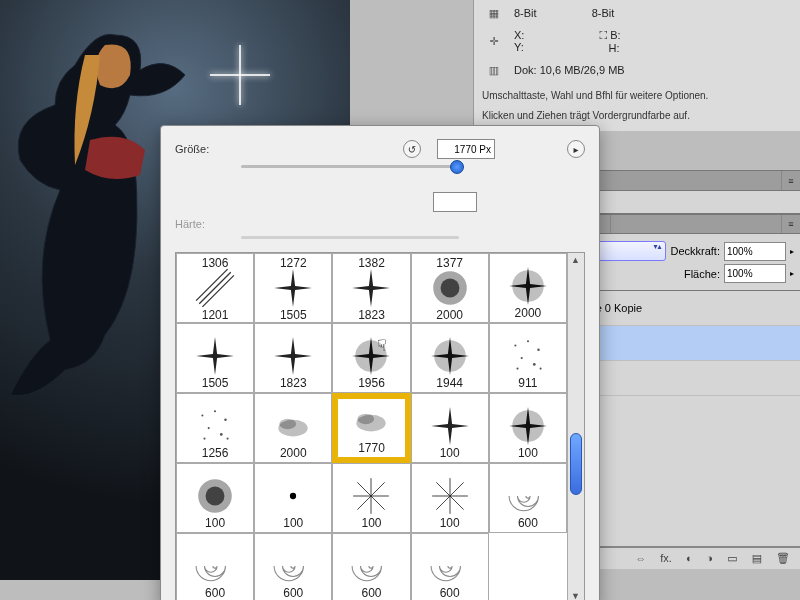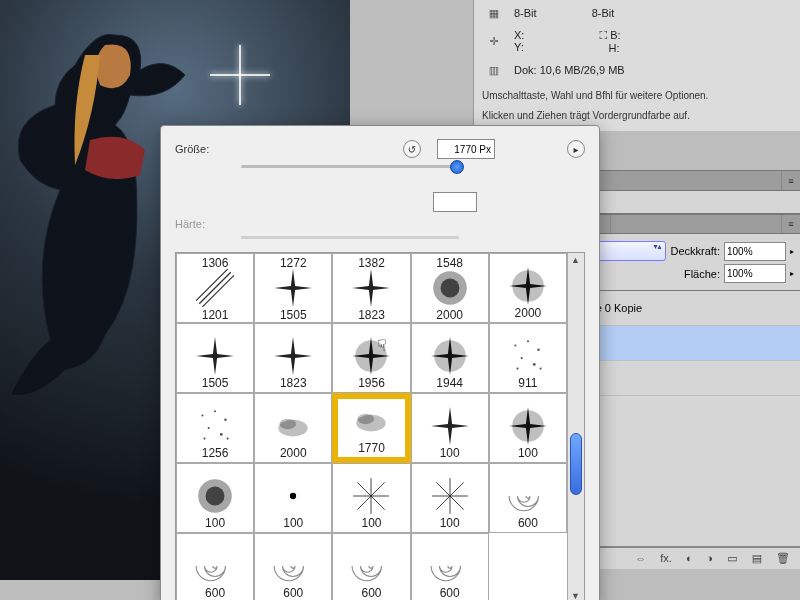--- a/index.html
+++ b/index.html
@@ -390,21 +390,21 @@
         <div class="brush">
           <div class="num-top">1382</div>
           <div class="shape">
             <svg viewBox="0 0 40 40">
               <path fill="#222" d="M20 2 L22 18 38 20 22 22 20 38 18 22 2 20 18 18 Z"></path>
             </svg>
           </div>
           <div class="num-bot">1823</div>
         </div>
         <div class="brush">
-          <div class="num-top">1548</div>
+          <div class="num-top">1377</div>
           <div class="shape">
             <svg viewBox="0 0 40 40">
               <circle cx="20" cy="20" r="16" fill="#000" opacity="0.35"></circle>
               <circle cx="20" cy="20" r="9" fill="#000" opacity="0.6"></circle>
             </svg>
           </div>
           <div class="num-bot">2000</div>
         </div>
         <div class="brush">
           <div class="num-top"></div>

